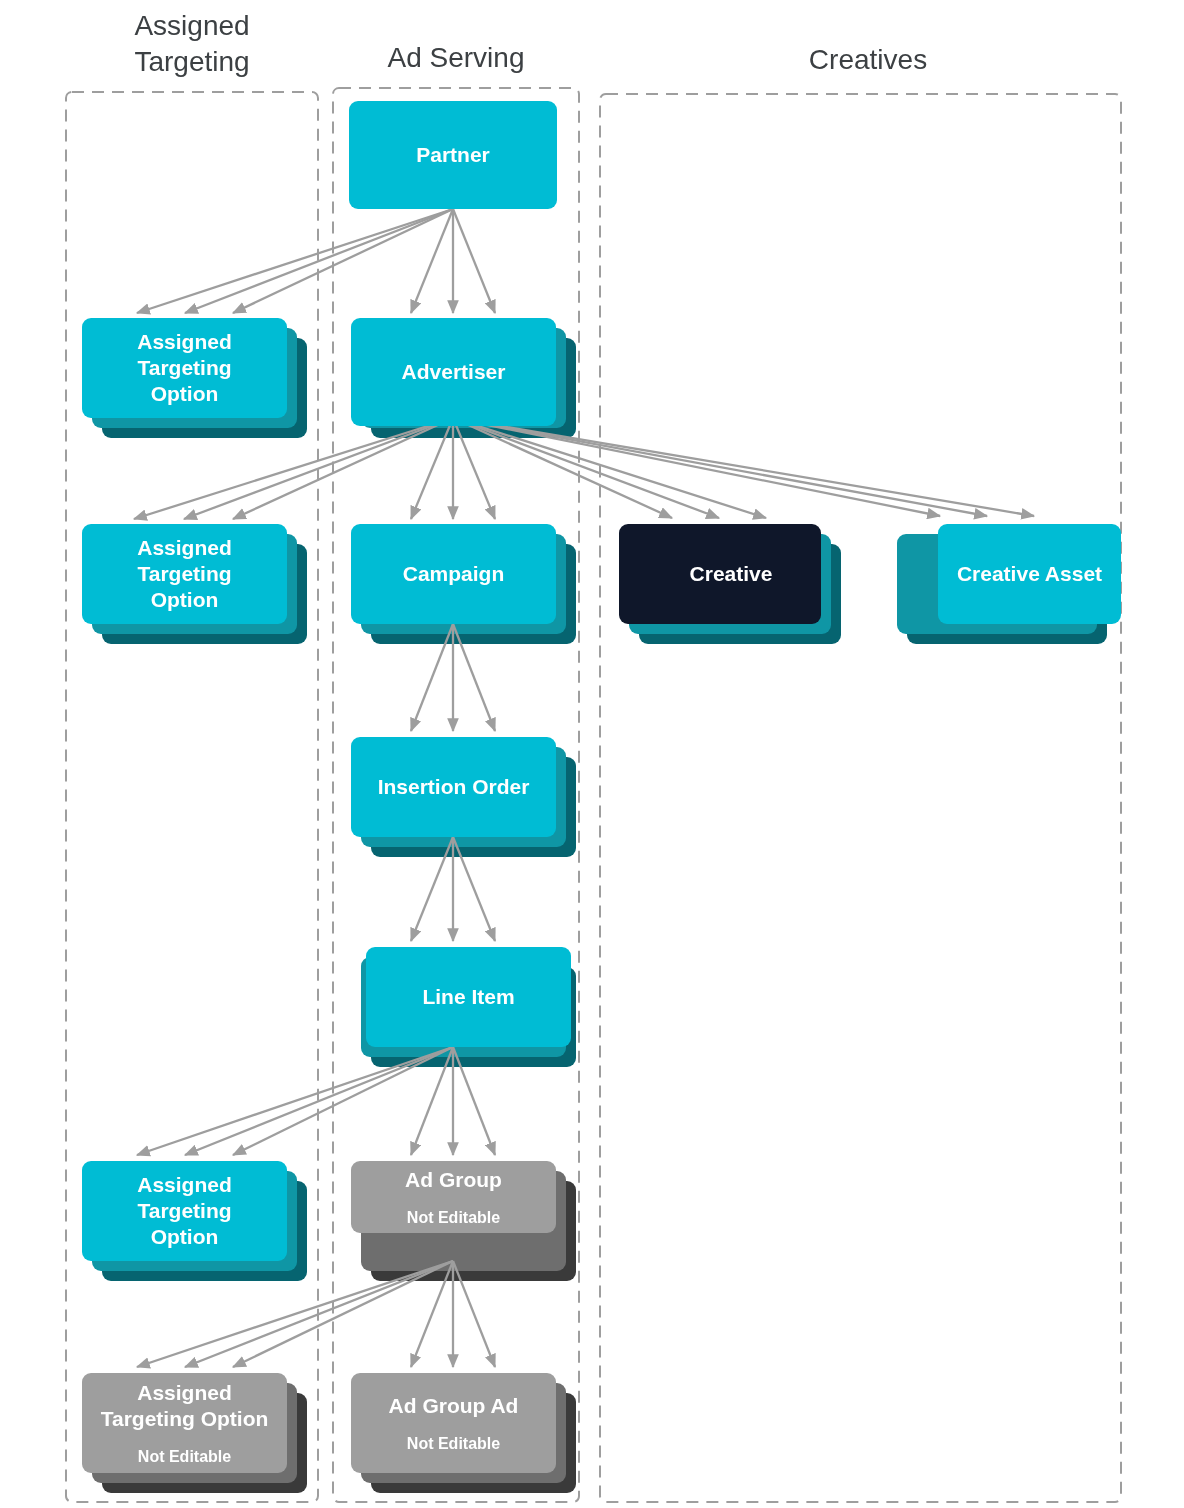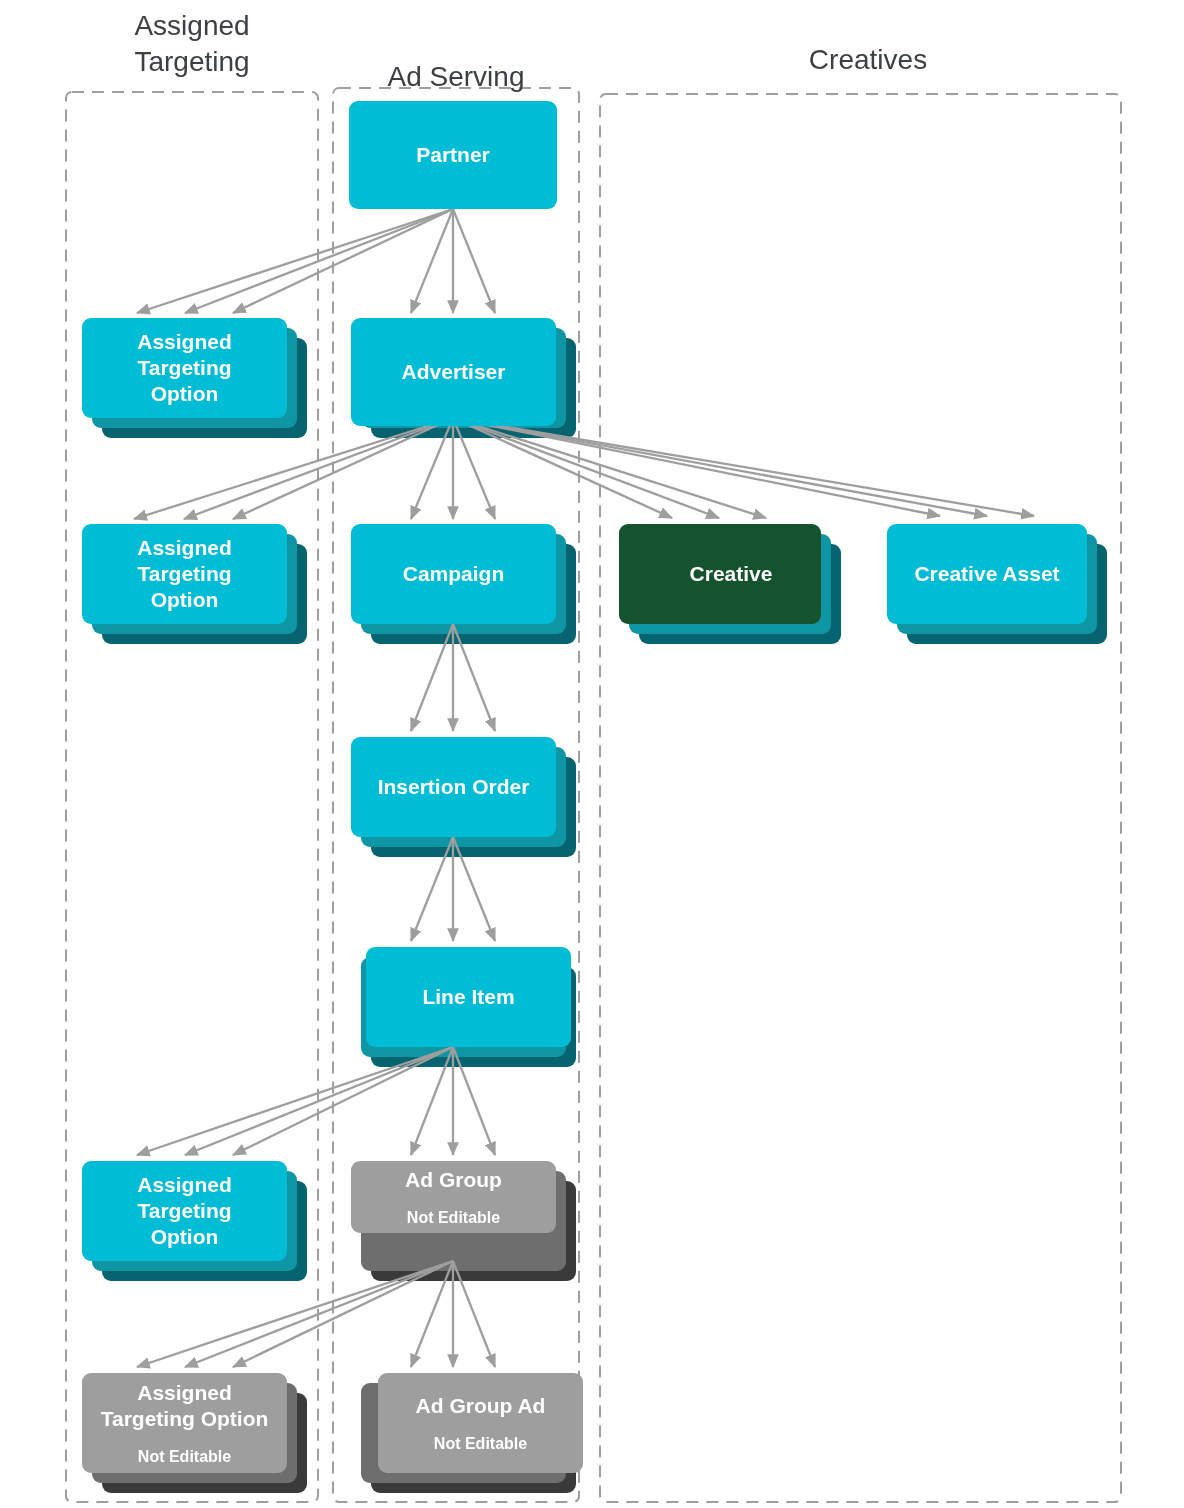--- a/index.html
+++ b/index.html
@@ -5,21 +5,21 @@
   html,body{margin:0;padding:0;background:#ffffff;}
   body{font-family:"Liberation Sans","DejaVu Sans",sans-serif;}
   .canvas{position:relative;width:1184px;height:1508px;background:#ffffff;overflow:hidden;}
   .canvas svg{position:absolute;left:0;top:0;}
   .col-title{
     position:absolute;transform:translateX(-50%);
     white-space:pre-line;text-align:center;
     font-size:28px;line-height:1.3;color:#3C4043;font-weight:400;
   }
   #title-0{left:192px;top:8px;}
-  #title-1{left:456px;top:40px;margin-top:19px;}
+  #title-1{left:456px;top:40px;}
   #title-2{left:846px;top:42px;margin-left:22px;}
   .stack{position:absolute;border-radius:9px;}
   .node{
     position:absolute;border-radius:9px;
     display:flex;flex-direction:column;align-items:center;justify-content:center;
     text-align:center;color:#ffffff;padding:0 10px;box-sizing:border-box;
   }
   .node .label{font-weight:bold;font-size:21px;line-height:1.25;white-space:pre-line;}
   .node .sub{font-weight:bold;font-size:16px;margin-top:16px;text-align:center;}
 </style>
@@ -118,24 +118,24 @@
         <div class="label">Advertiser</div>
       </div>
       <div class="node" style="left: 82px; top: 524px; width: 205px; height: 100px; background: rgb(0, 188, 212); color: rgb(255, 255, 255);">
         <div class="label">Assigned
 Targeting
 Option</div>
       </div>
       <div class="node" style="left: 351px; top: 524px; width: 205px; height: 100px; background: rgb(0, 188, 212); color: rgb(255, 255, 255);">
         <div class="label">Campaign</div>
       </div>
-      <div class="node" style="left: 619px; top: 524px; width: 202px; height: 100px; background: #14532d; color: rgb(255, 255, 255); padding-left: 32px;">
+      <div class="node" style="left: 619px; top: 524px; width: 202px; height: 100px; background: #0f172a; color: rgb(255, 255, 255); padding-left: 32px;">
         <div class="label">Creative</div>
       </div>
-      <div class="node" style="left: 887px; top: 524px; width: 200px; height: 100px; background: rgb(0, 188, 212); color: rgb(255, 255, 255);">
+      <div class="node" style="left: 938px; top: 524px; width: 183px; height: 100px; background: rgb(0, 188, 212); color: rgb(255, 255, 255);">
         <div class="label">Creative Asset</div>
       </div>
       <div class="node" style="left: 351px; top: 737px; width: 205px; height: 100px; background: rgb(0, 188, 212); color: rgb(255, 255, 255);">
         <div class="label">Insertion Order</div>
       </div>
       <div class="node" style="left: 366px; top: 947px; width: 205px; height: 100px; background: rgb(0, 188, 212); color: rgb(255, 255, 255);">
         <div class="label">Line Item</div>
       </div>
       <div class="node" style="left: 82px; top: 1161px; width: 205px; height: 100px; background: rgb(0, 188, 212); color: rgb(255, 255, 255);">
         <div class="label">Assigned
@@ -144,21 +144,21 @@
       </div>
       <div class="node" style="left: 351px; top: 1161px; width: 205px; height: 72px; background: rgb(158, 158, 158); color: rgb(255, 255, 255);">
         <div class="label">Ad Group</div>
         <div class="sub">Not Editable</div>
       </div>
       <div class="node" style="left: 82px; top: 1373px; width: 205px; height: 100px; background: rgb(158, 158, 158); color: rgb(255, 255, 255);">
         <div class="label">Assigned
 Targeting Option</div>
         <div class="sub">Not Editable</div>
       </div>
-      <div class="node" style="left: 351px; top: 1373px; width: 205px; height: 100px; background: rgb(158, 158, 158); color: rgb(255, 255, 255); margin-left: 27px;">
+      <div class="node" style="left: 351px; top: 1373px; width: 205px; height: 100px; background: rgb(158, 158, 158); color: rgb(255, 255, 255);">
         <div class="label">Ad Group Ad</div>
         <div class="sub">Not Editable</div>
       </div>
     </div>
 
   <div>
     <div class="col-title" id="title-0">Assigned
 Targeting</div>
     <div class="col-title" id="title-1">Ad Serving</div>
     <div class="col-title" id="title-2">Creatives</div>

